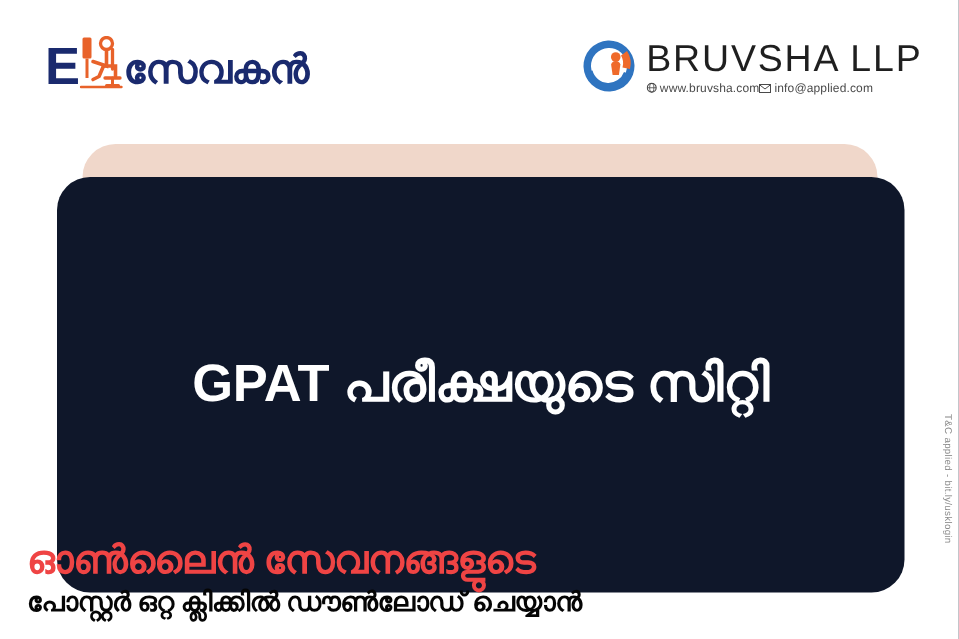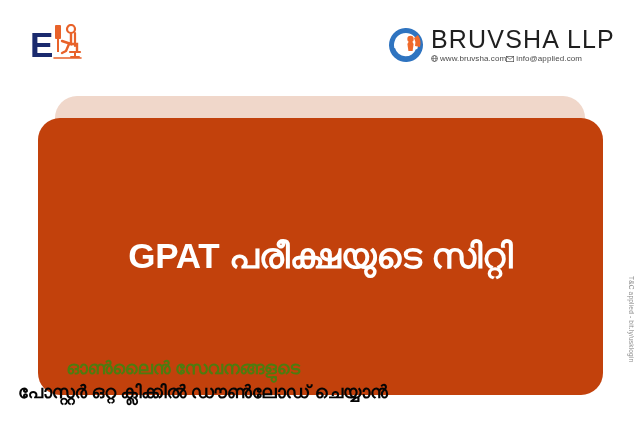--- a/index.html
+++ b/index.html
@@ -25,21 +25,21 @@
   }
   #esevakan-logo .person-icon { width:30px; height:36px; display:block; }
   #esevakan-logo .mal-word {
     font-size:27px; font-weight:bold; color:#1a2a6e;
     line-height:1.0; margin-left:-2px; letter-spacing:-0.5px;
     font-family:"Liberation Sans","DejaVu Sans",sans-serif;
   }
 
   #bruvsha-logo {
     position:absolute; right:24px; top:26px;
-    display:flex; align-items:flex-end; gap:7px;
+    display:flex; align-items:flex-start; gap:7px;
   }
   #bruvsha-logo .mark { width:36px; height:36px; flex:0 0 36px; }
   #bruvsha-logo .txtblock { display:flex; flex-direction:column; }
   #bruvsha-logo .brandname {
     font-size:25px; color:#1f1f1f; letter-spacing:1.2px;
     line-height:1.05; font-weight:400;
     font-family:"Liberation Sans",sans-serif;
   }
   #bruvsha-logo .contactline {
     font-size:8px; color:#4a4a4a; letter-spacing:0.1px;
@@ -48,21 +48,21 @@
   #bruvsha-logo .contactline span { display:inline-flex; align-items:center; gap:2px; }
 
   
   #hero { position:absolute; left:0; top:88px; width:639px; height:250px; }
   #hero-beige {
     position:absolute; left:55px; top:8px; width:530px; height:239px;
     background:#f0d7ca; border-radius:22px;
   }
   #hero-panel {
     position:absolute; left:38px; top:30px; width:565px; height:277px;
-    background:#c2410c; border-radius:22px;
+    background:#0f172a; border-radius:22px;
     display:flex; flex-direction:column;
     align-items:center; justify-content:center; gap:2px;
     padding:0 16px;
   }
   #hero-panel .headline-1 {
     color:#ffffff; font-weight:bold; font-size:35px; line-height:1.22;
     text-align:center; letter-spacing:-0.2px; white-space:nowrap;
     font-family:"Liberation Sans","DejaVu Sans",sans-serif;
   }
   #hero-panel .headline-2 {
@@ -79,21 +79,21 @@
   
   #footer {
     position:absolute; left:0; top:352px; width:639px; height:74px;
     display:flex; align-items:center;
   }
   #footer-left {
     position:absolute; left:18px; top:6px; width:330px;
     text-align:center;
   }
   #footer-left .l1 {
-    font-size:18px; font-weight:bold; color:#4d7c0f; line-height:1.2;
+    font-size:26px; font-weight:bold; color:#ef4444; line-height:1.2;
     letter-spacing:-0.3px; white-space:nowrap;
     font-family:"Liberation Sans","DejaVu Sans",sans-serif;
   }
   #footer-left .l2 {
     font-size:18px; font-weight:bold; color:#050505; line-height:1.25;
     letter-spacing:-0.3px; white-space:nowrap; margin-top:1px;
     font-family:"Liberation Sans","DejaVu Sans",sans-serif;
   }
 </style>
 </head>
@@ -117,20 +117,21 @@
 
         <path d="M16 20 L24 20 L24 27" fill="none" stroke="#e8622a" stroke-width="2.4" stroke-linecap="round"></path>
         <path d="M16 20 L13 27 L9 29" fill="none" stroke="#e8622a" stroke-width="2.4" stroke-linecap="round" stroke-linejoin="round"></path>
 
         <path d="M17 28 L27 28" fill="none" stroke="#e8622a" stroke-width="2.2" stroke-linecap="round"></path>
         <path d="M22 28 L22 32 M18 33 L26 33" fill="none" stroke="#e8622a" stroke-width="2" stroke-linecap="round"></path>
 
         <path d="M1 34 L28 34" fill="none" stroke="#e8622a" stroke-width="1.6" stroke-linecap="round"></path>
       </svg>
     </span>
+    <span class="mal-word">സേവകൻ</span>
   </div>
 
   <div id="bruvsha-logo">
     <span class="mark">
       <svg viewBox="0 0 36 36" width="36" height="36" xmlns="http://www.w3.org/2000/svg">
         <path d="M18 1 a17 17 0 1 0 0 34 a17 17 0 0 0 0 -34 Z M18 6 a12 12 0 1 1 0 24 a12 12 0 0 1 0 -24 Z" fill="#2f74c0" transform="rotate(-25 18 18)"></path>
         <path d="M3 22 a16 16 0 0 0 30 2 l-5 -2 a11 11 0 0 1 -21 -1 Z" fill="#2f74c0"></path>
         <path d="M30 8 a15 15 0 0 1 2 12 l-5 -1 a10 10 0 0 0 -1 -8 Z" fill="#ef6a2b"></path>
         <circle cx="13" cy="13" r="3.4" fill="#ffffff"></circle>
         <path d="M9.5 18 a3.6 3.6 0 0 1 7 0 l-1 6 h-5 Z" fill="#ffffff"></path>

